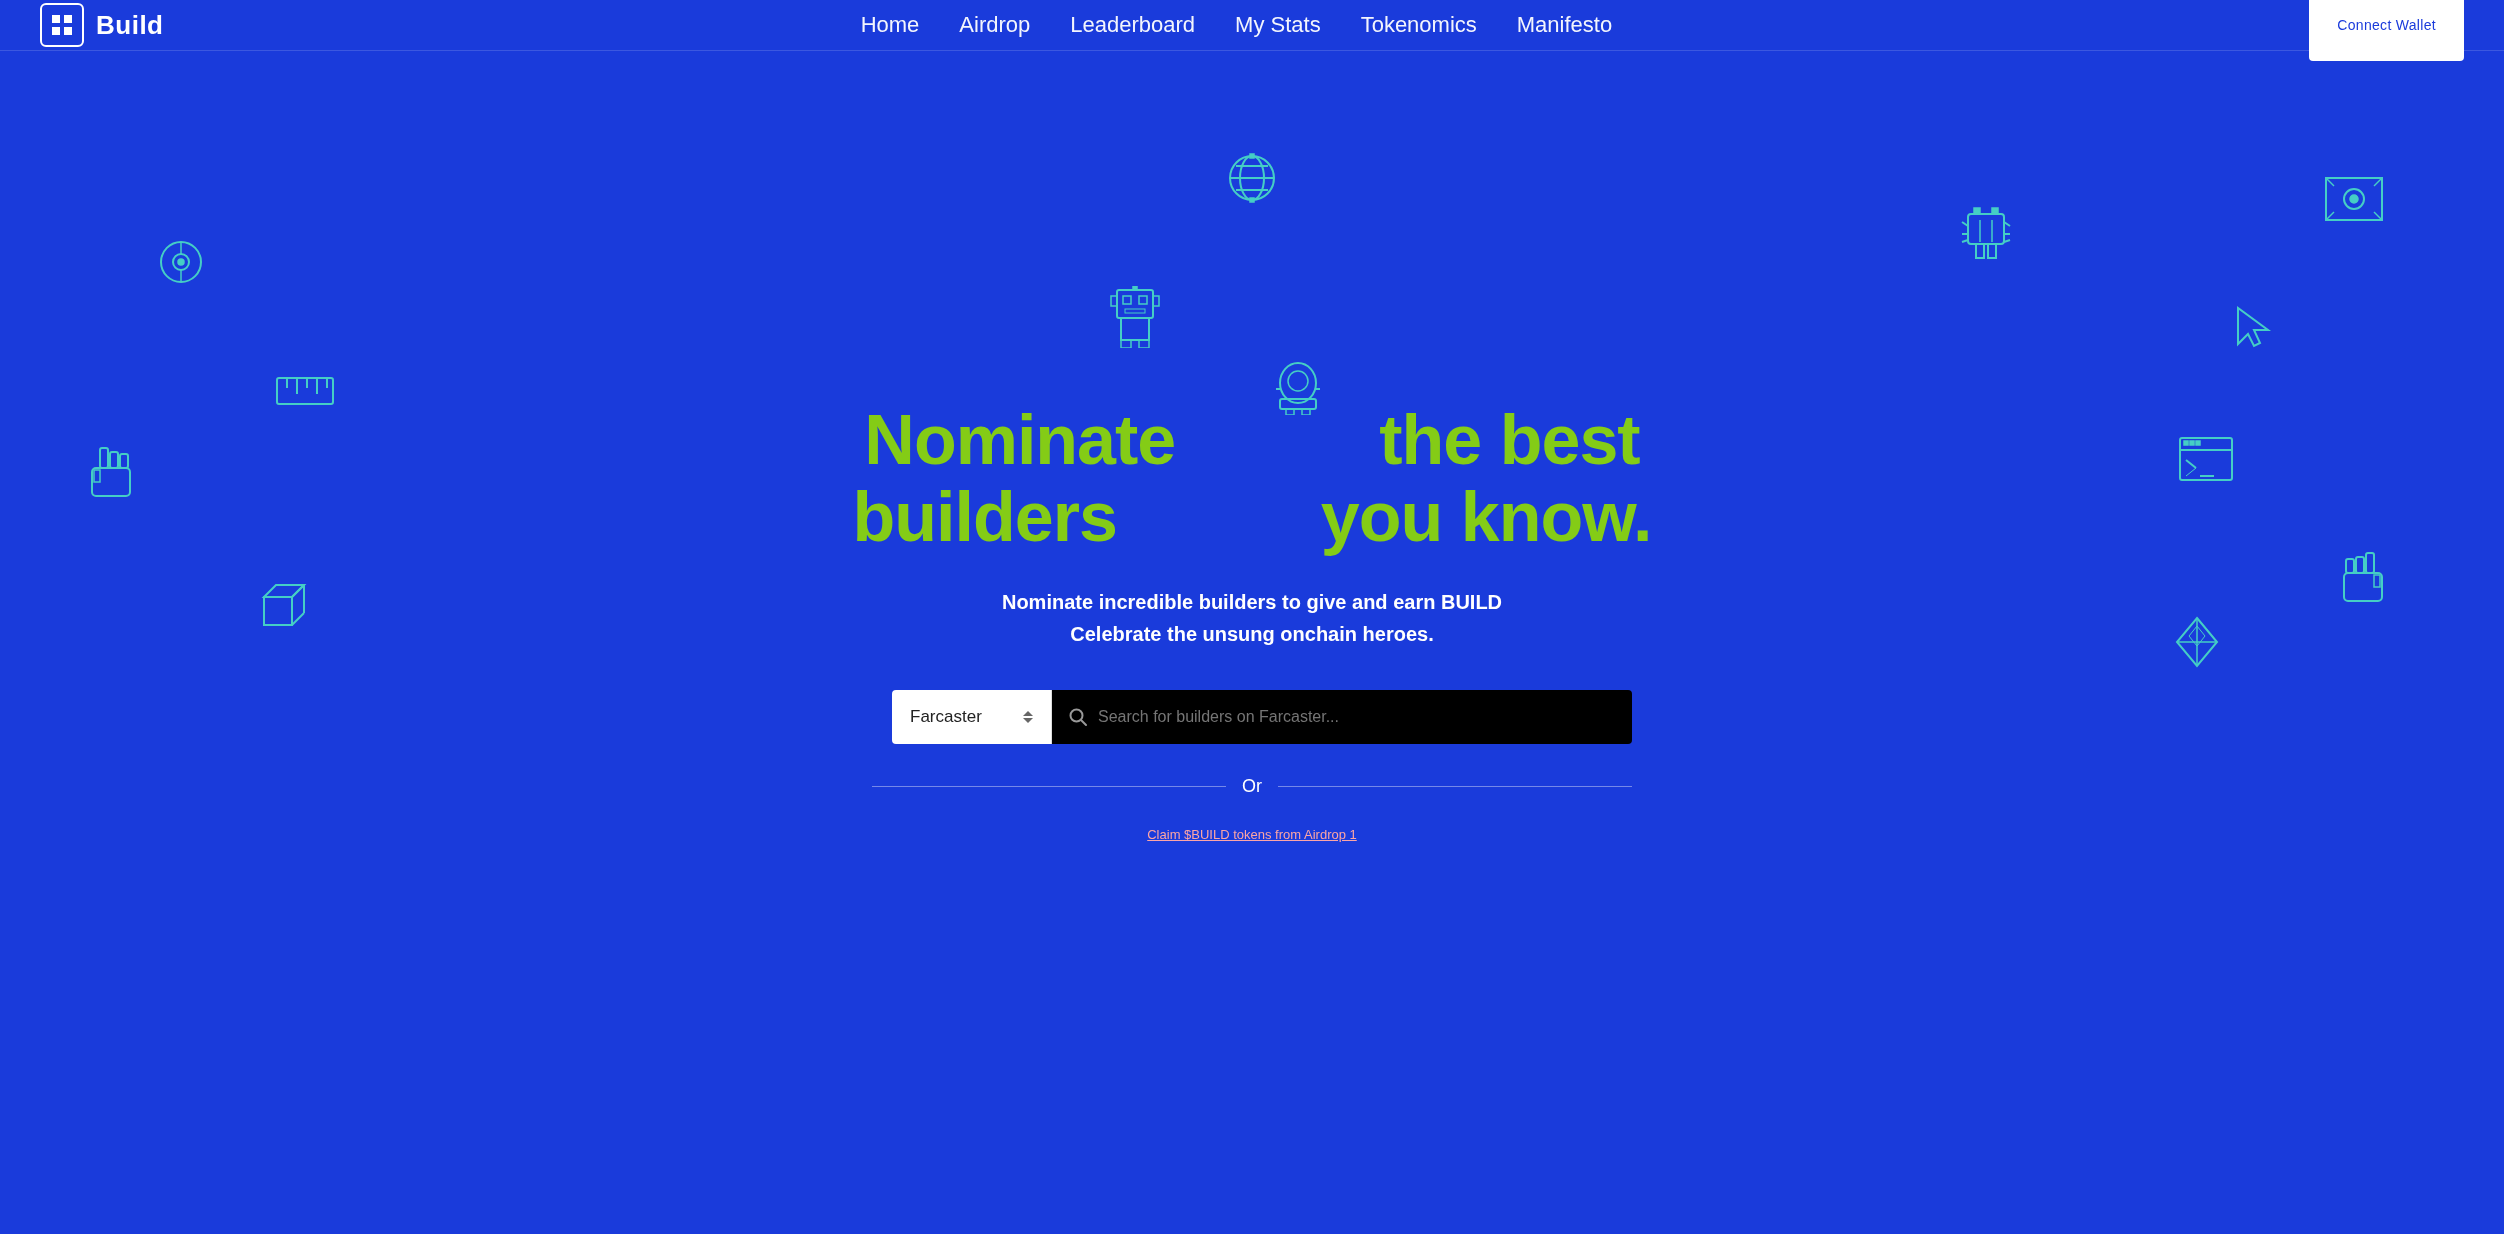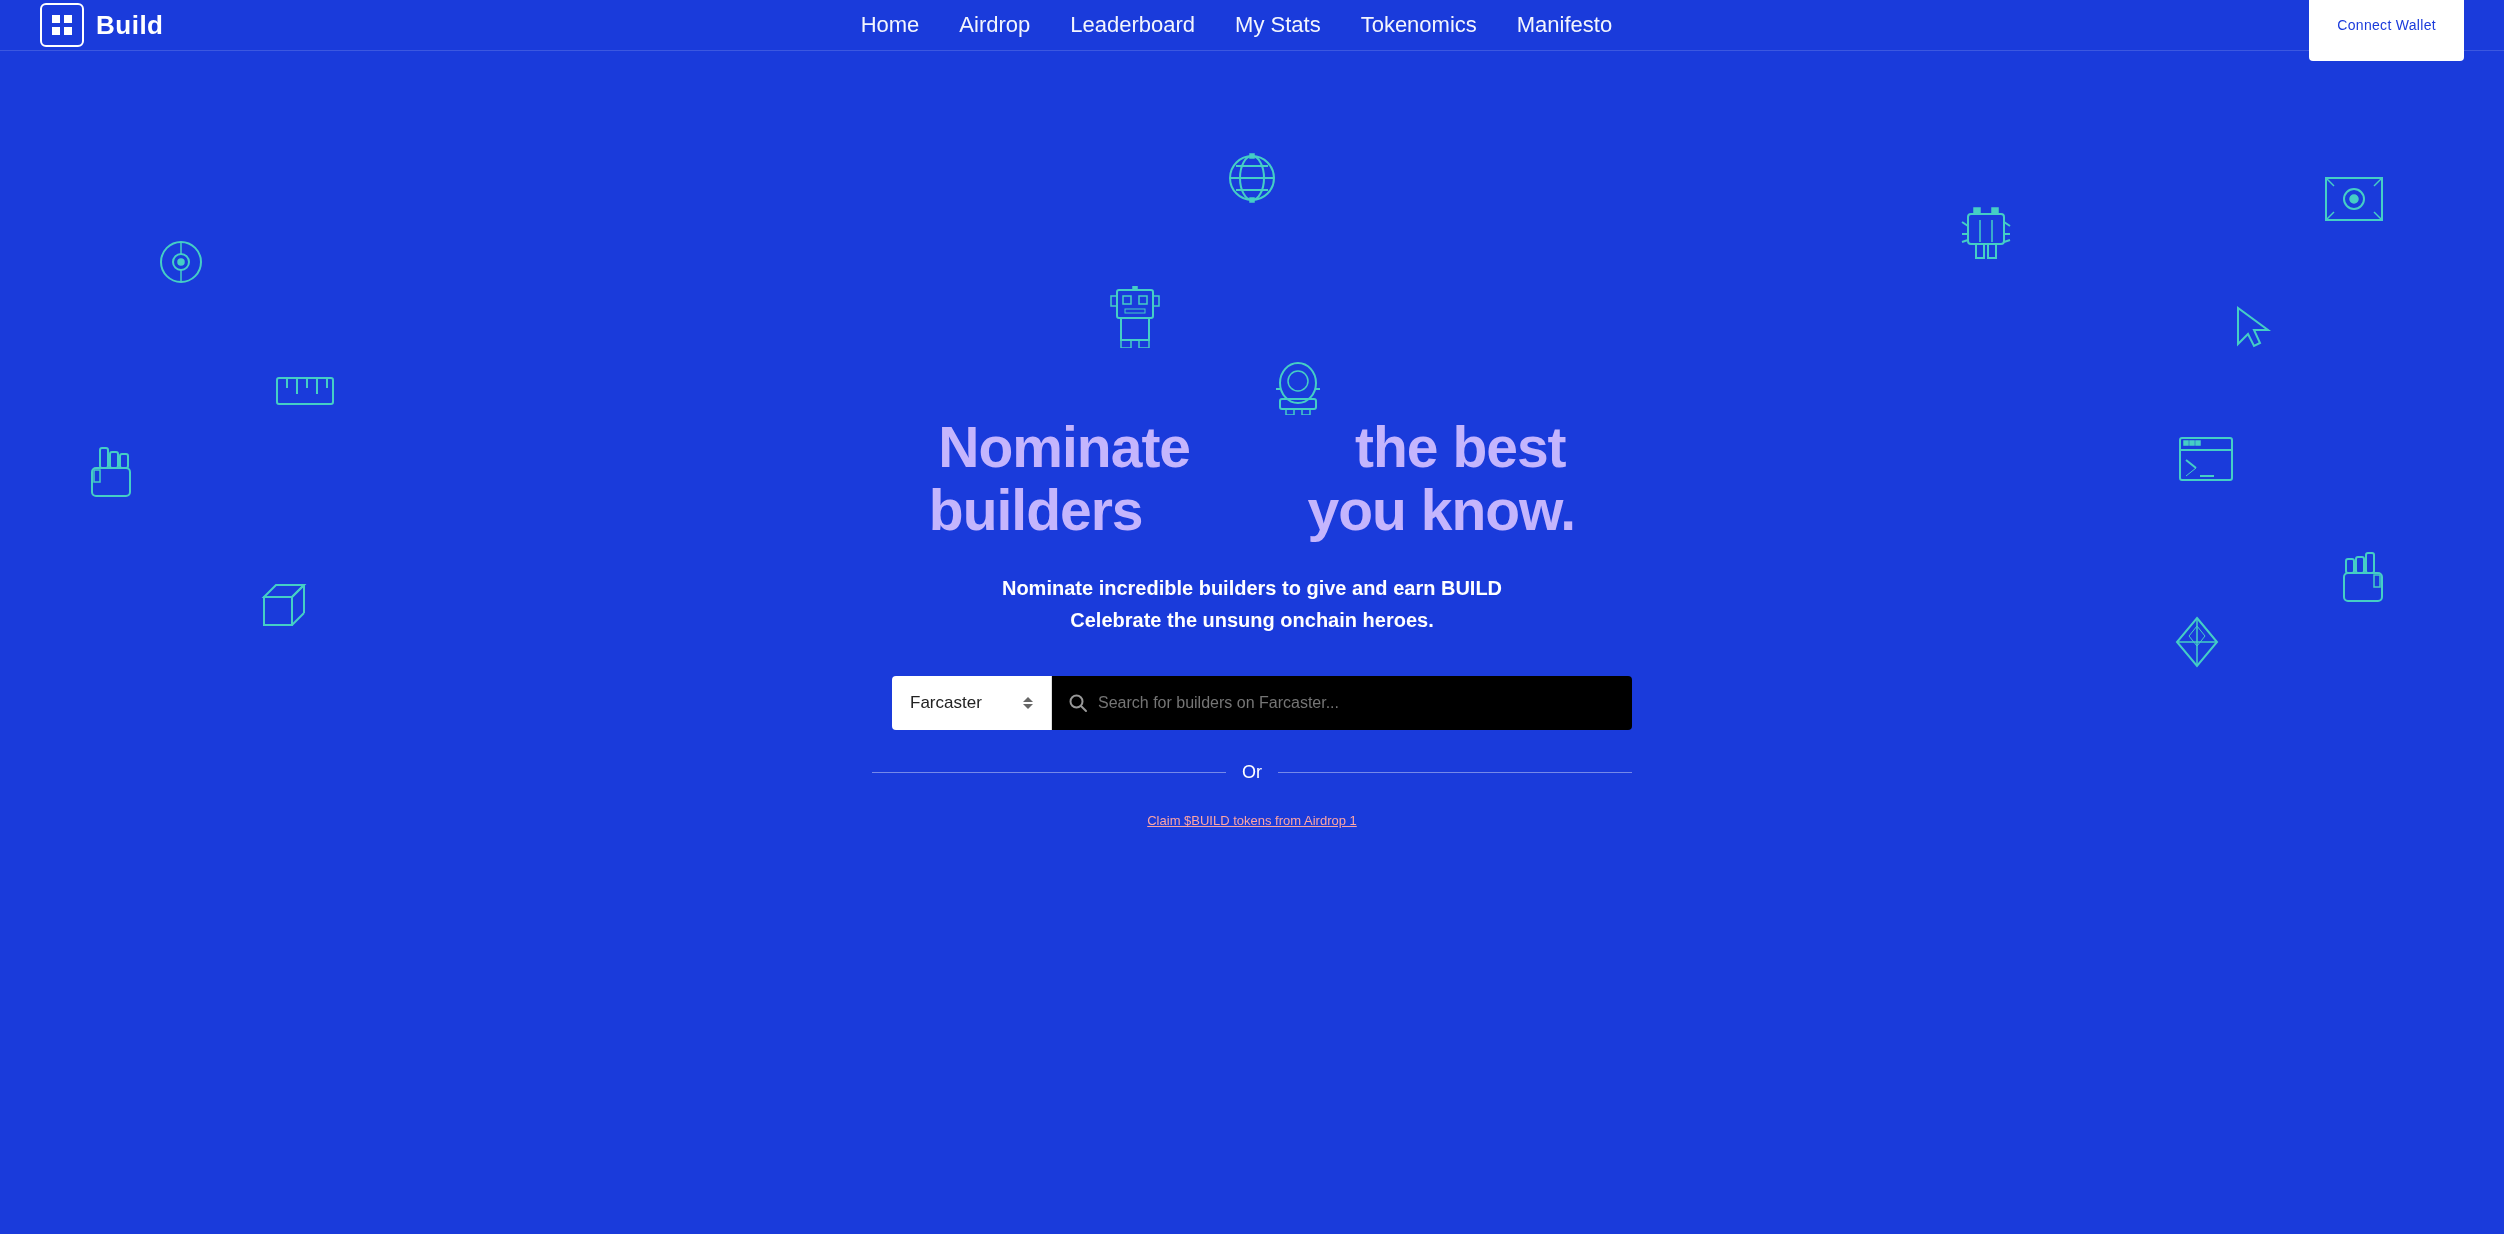--- a/index.html
+++ b/index.html
@@ -79,23 +79,23 @@
       flex-direction: column;
       align-items: center;
       justify-content: center;
       padding: 80px 20px 100px;
       text-align: center;
       min-height: calc(100vh - 72px);
       overflow: hidden;
     }
 
     .hero-title {
-      font-size: 57px;
+      font-size: 70px;
       font-weight: 800;
-      color: #c4b5fd;
+      color: #84cc16;
       line-height: 1.1;
       max-width: 900px;
       letter-spacing: -1px;
       margin-bottom: 30px;
     }
 
     .hero-subtitle {
       font-size: 20px;
       font-weight: 700;
       color: white;

